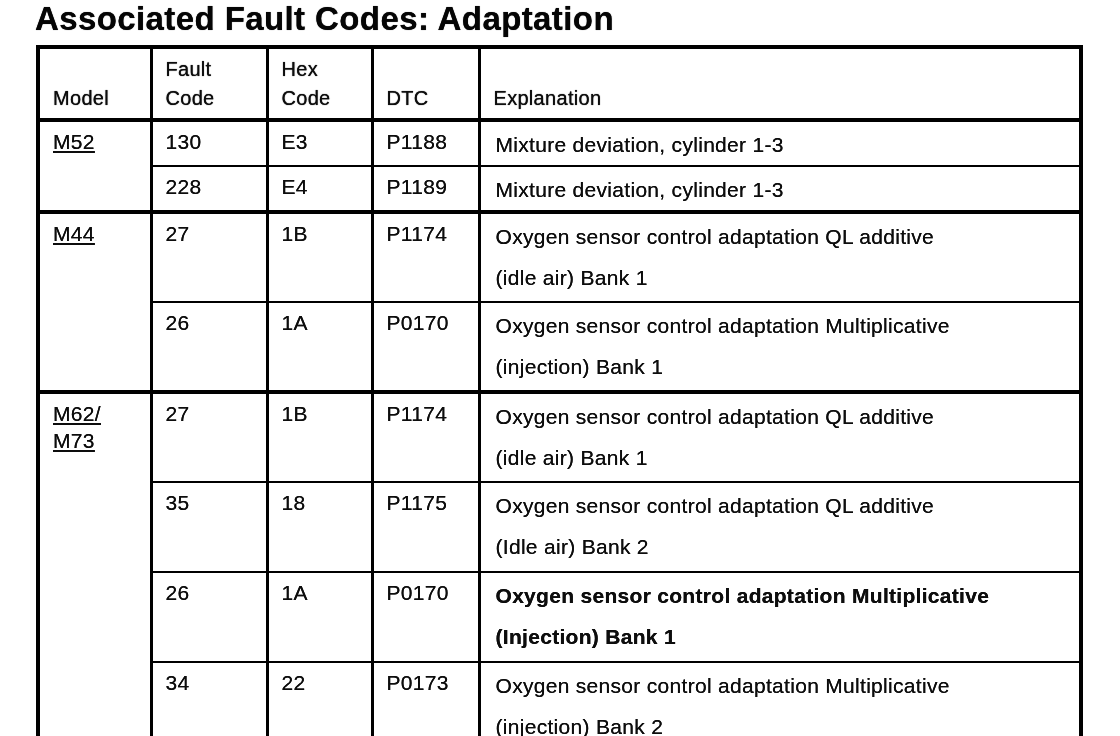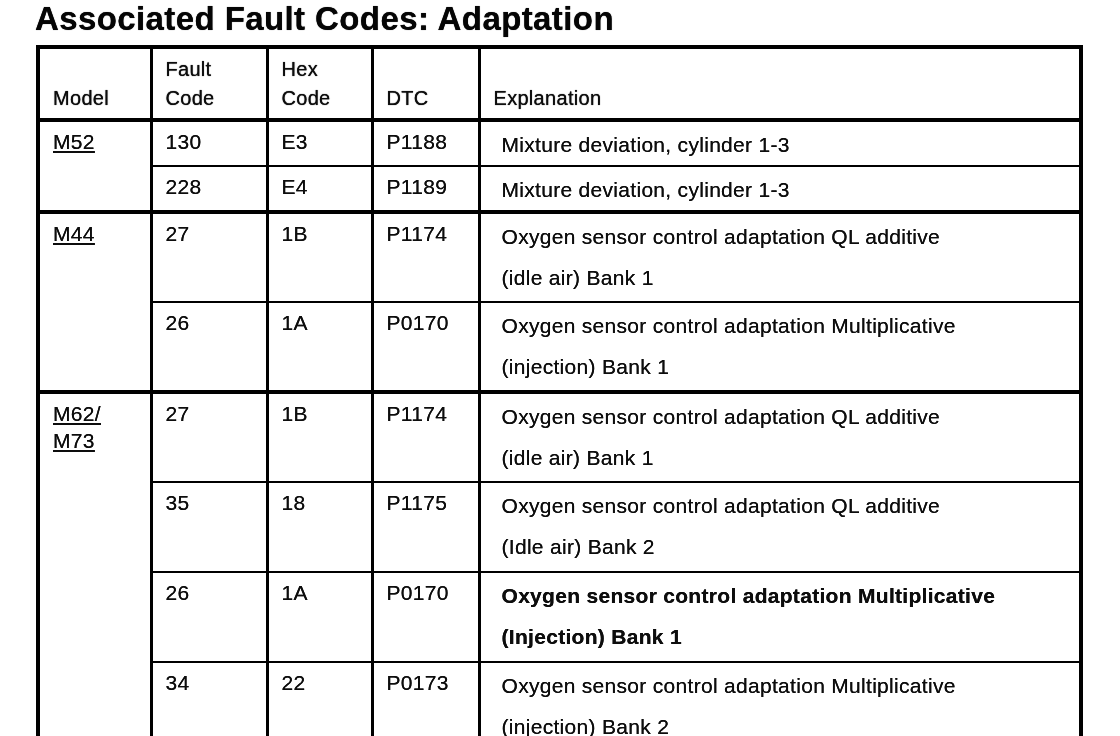--- a/index.html
+++ b/index.html
@@ -70,21 +70,21 @@
     line-height: 29px;
     text-shadow: 0 0 0.9px #000;
   }
   tr.short { height: 46px; }
   tr.tall  { height: 90px; }
   tr.section-start td { border-top: 4px solid #000; }
   td.model-cell { line-height: 27px; text-decoration: underline; }
   td.explanation-cell {
     padding-top: 2px;
     line-height: 41px;
-    padding-left: 21px;
+    padding-left: 15px;
   }
   td.boldtext {
     font-weight: bold;
     text-shadow: 0 0 0.4px #000;
   }
 </style>
 </head>
 <body>
 
 <div class="page">

